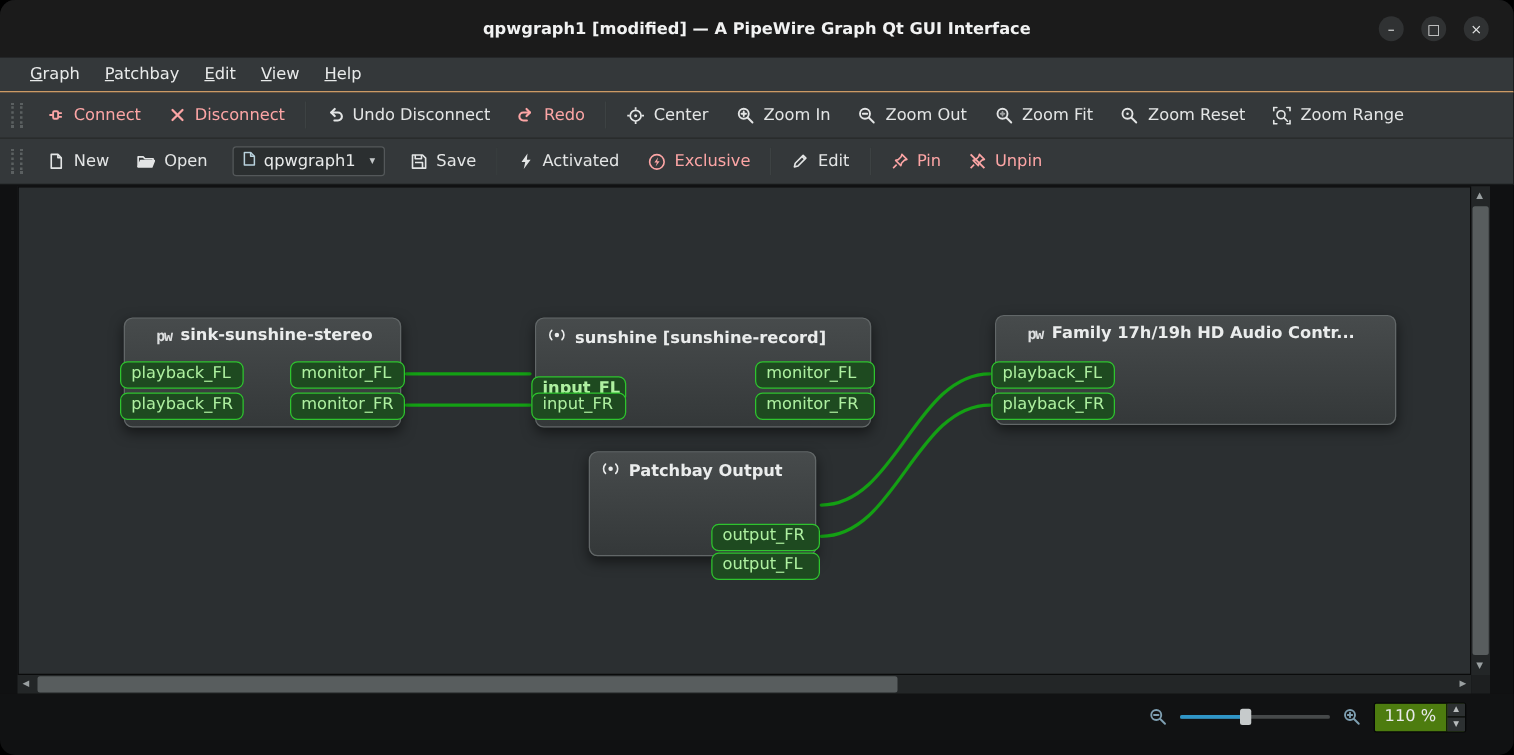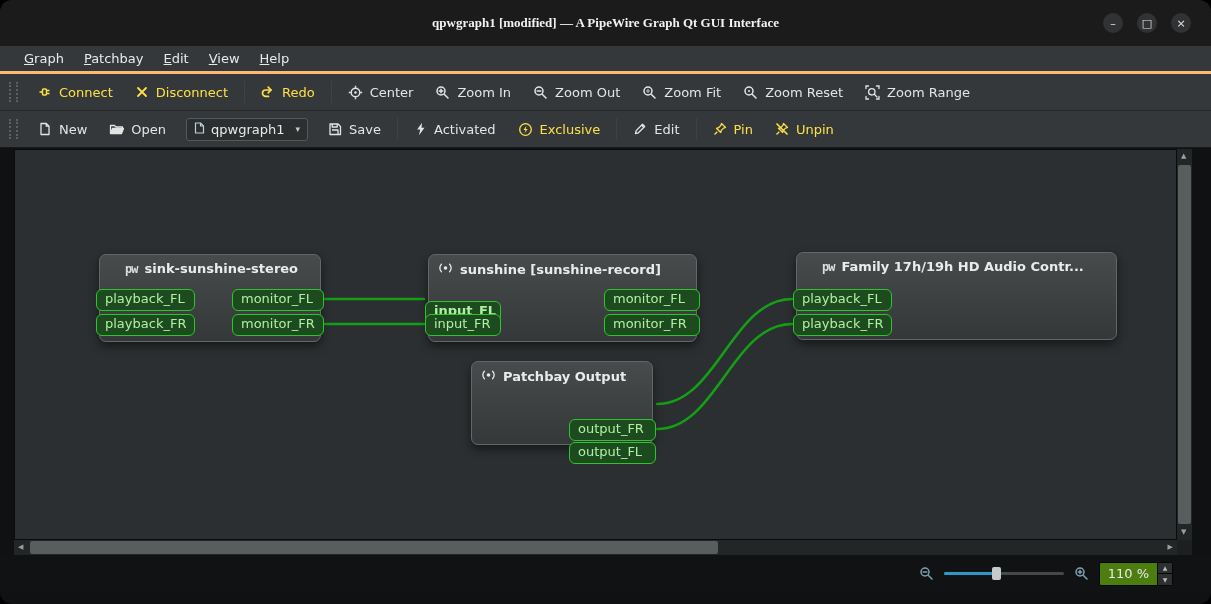--- a/index.html
+++ b/index.html
@@ -4,40 +4,40 @@
 <style>
   * { box-sizing: border-box; margin: 0; padding: 0; }
   html, body { width: 1211px; height: 604px; background: #000; font-family: "DejaVu Sans", sans-serif; }
   body { position: relative; overflow: hidden; }
 
   .window { position: absolute; inset: 0; background: #101112; border-radius: 12px; overflow: hidden; }
 
   
   .titlebar { position: absolute; left: 0; top: 0; right: 0; height: 46px; background: #1b1b1b;
               display: flex; align-items: center; justify-content: center; }
-  .title-text { font-size: 13px; font-weight: bold; color: #f1f2f2; font-family: Liberation Serif, serif; }
+  .title-text { font-size: 13px; font-weight: bold; color: #f1f2f2; }
   .winbtns { position: absolute; right: 20px; top: 13px; display: flex; gap: 14px; }
   .winbtn { width: 20px; height: 20px; border-radius: 50%; background: #303233; color: #e2e4e4;
             display: flex; align-items: center; justify-content: center; font-size: 11px; line-height: 1; cursor: default; }
 
   
   .menubar { position: absolute; left: 0; top: 46px; right: 0; height: 28px; background: #34383a;
-             display: flex; align-items: center; padding-left: 14px; border-bottom: 3px solid #fdba74; }
+             display: flex; align-items: center; padding-left: 14px; border-bottom: 1px solid #fdba74; }
   .menu-item { display: inline-block; padding: 4px 10px; font-size: 13px; color: #e8eaea; }
   .menu-item::first-letter { text-decoration: underline; }
 
   
   .toolbar { position: absolute; left: 0; right: 0; height: 37px; background: #34383a;
              display: flex; align-items: center; padding-left: 4px; }
   .toolbar.one { top: 74px; border-bottom: 1px solid #262929; }
   .toolbar.two { top: 111px; border-bottom: 1px solid #17191a; align-items: center; }
   .grip { width: 9px; height: 20px; border-left: 2px dotted #5b6061; border-right: 2px dotted #5b6061; margin: 0 9px 0 5px; }
   .tb-btn { display: flex; align-items: center; gap: 7px; padding: 5px 10px; margin: 0 1px;
             color: #e3e5e5; font-size: 13px; border-radius: 3px; white-space: nowrap; }
-  .tb-btn.disabled { color: #fde047; }
+  .tb-btn.disabled { color: #fca5a5; }
   .tb-btn svg { display: block; flex: none; }
   .tb-sep { width: 1px; height: 22px; background: #272a2b; border-right: 1px solid #3d4243; margin: 0 5px; }
 
   .combo { display: flex; align-items: center; gap: 6px; background: #2b2f30; border: 1px solid #54585a;
            border-radius: 3px; padding: 3px 7px; margin: 0 9px; color: #e8eaea; font-size: 13px; }
   .combo-arrow { font-size: 9px; color: #c4c8c9; margin-left: 5px; }
 
   
   .canvas { position: absolute; left: 14px; top: 149px; width: 1163px; height: 391px;
             background: #2b2f31; border: 1px solid #0a0b0b; overflow: hidden; }
@@ -122,20 +122,29 @@
       <span>
           <svg width="14" height="14" viewBox="0 0 14 14" stroke="currentColor" stroke-width="1.8" stroke-linecap="round">
             <path d="M3 3l8 8M11 3l-8 8"></path>
           </svg>
         </span>
       <span>Disconnect</span>
     </div>
 
     <div class="tb-sep"></div>
 
+    <div class="tb-btn">
+      <span>
+          <svg width="14" height="14" viewBox="0 0 14 14" stroke="currentColor" stroke-width="1.7" fill="none" stroke-linecap="round" stroke-linejoin="round">
+            <path d="M4 5h5.3a3.2 3.2 0 0 1 0 6.4H6.5"></path>
+            <path d="M6.8 2.2 4 5l2.8 2.8"></path>
+          </svg>
+        </span>
+      <span>Undo Disconnect</span>
+    </div>
     <div class="tb-btn disabled">
       <span>
           <svg width="14" height="14" viewBox="0 0 14 14" stroke="currentColor" stroke-width="1.7" fill="none" stroke-linecap="round" stroke-linejoin="round">
             <path d="M10 5H4.7a3.2 3.2 0 0 0 0 6.4H7.5"></path>
             <path d="M7.2 2.2 10 5 7.2 7.8"></path>
           </svg>
         </span>
       <span>Redo</span>
     </div>
 

